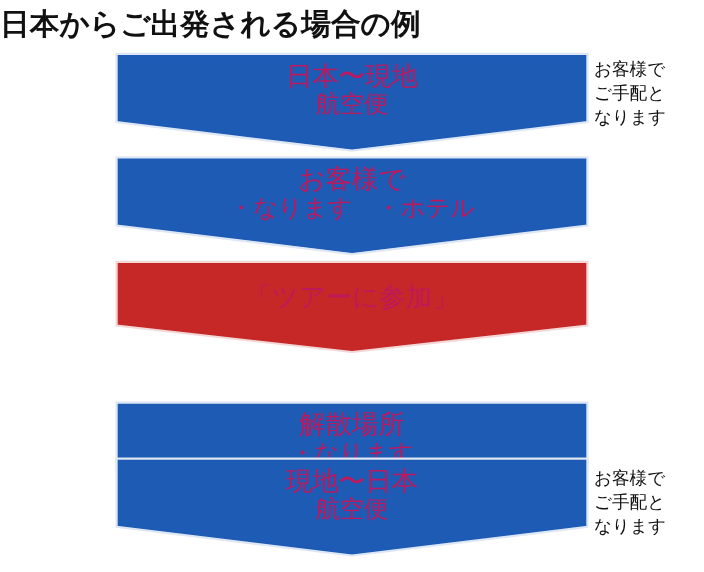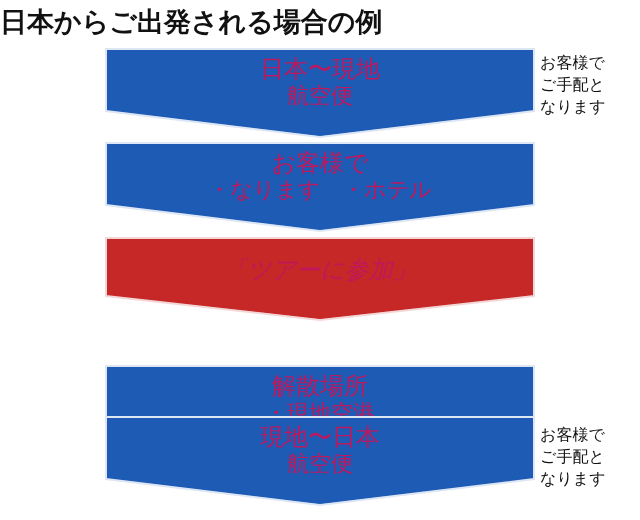--- a/index.html
+++ b/index.html
@@ -5,21 +5,21 @@
   html, body { margin:0; padding:0; }
   body { width:640px; height:520px; background:#ffffff; position:relative; overflow:hidden;
          font-family:"DejaVu Sans","Liberation Sans",sans-serif; }
   .title { position:absolute; left:0; width:608px; top:4px; text-align:left;
            font-size:27px; font-weight:bold; color:#111; letter-spacing:0px; }
   .step { position:absolute; left:104px; width:432px; height:92px; }
   .step svg { position:absolute; left:0; top:0; }
   .step .txt { position:absolute; left:0; width:432px; top:0; height:68px; text-align:center; color:#be185d; }
   .l1 { font-size:24px; line-height:28px; padding-top:8px; }
   .l2 { font-size:22px; line-height:26px; }
-  .single { font-size:24px; line-height:28px; padding-top:20px;font-style:italic; }
+  .single { font-size:24px; line-height:28px; padding-top:20px; }
   .note { position:absolute; left:540px; width:100px; font-size:16px; line-height:22px; color:#111; }
 </style>
 </head>
 <body>
 
 <div class="title">日本からご出発される場合の例</div>
 
 <div class="step" style="top:47px;">
   <svg width="432" height="92">
     <polygon points="2,2 430,2 430,64 216,90 2,64" fill="#1e5bb5" stroke="#dce6f4" stroke-width="2"></polygon>
@@ -52,21 +52,21 @@
   </div>
 </div>
 
 <div class="step" style="top:320px;margin-top:44px;">
   <svg width="432" height="92">
     <polygon points="2,2 430,2 430,64 216,90 2,64" fill="#1e5bb5" stroke="#dce6f4" stroke-width="2"></polygon>
     <polygon points="4,4 428,4 428,62 216,88 4,62" fill="none" stroke="#1e5bb5" stroke-width="1"></polygon>
   </svg>
   <div class="txt">
     <div class="l1">解散場所</div>
-    <div class="l2">・現地空港</div>
+    <div class="l2">・なります</div>
   </div>
 </div>
 
 <div class="step" style="top:415px;">
   <svg width="432" height="92">
     <polygon points="2,2 430,2 430,64 216,90 2,64" fill="#1e5bb5" stroke="#dce6f4" stroke-width="2"></polygon>
     <polygon points="4,4 428,4 428,62 216,88 4,62" fill="none" stroke="#1e5bb5" stroke-width="1"></polygon>
   </svg>
   <div class="txt">
     <div class="l1">現地〜日本</div>

